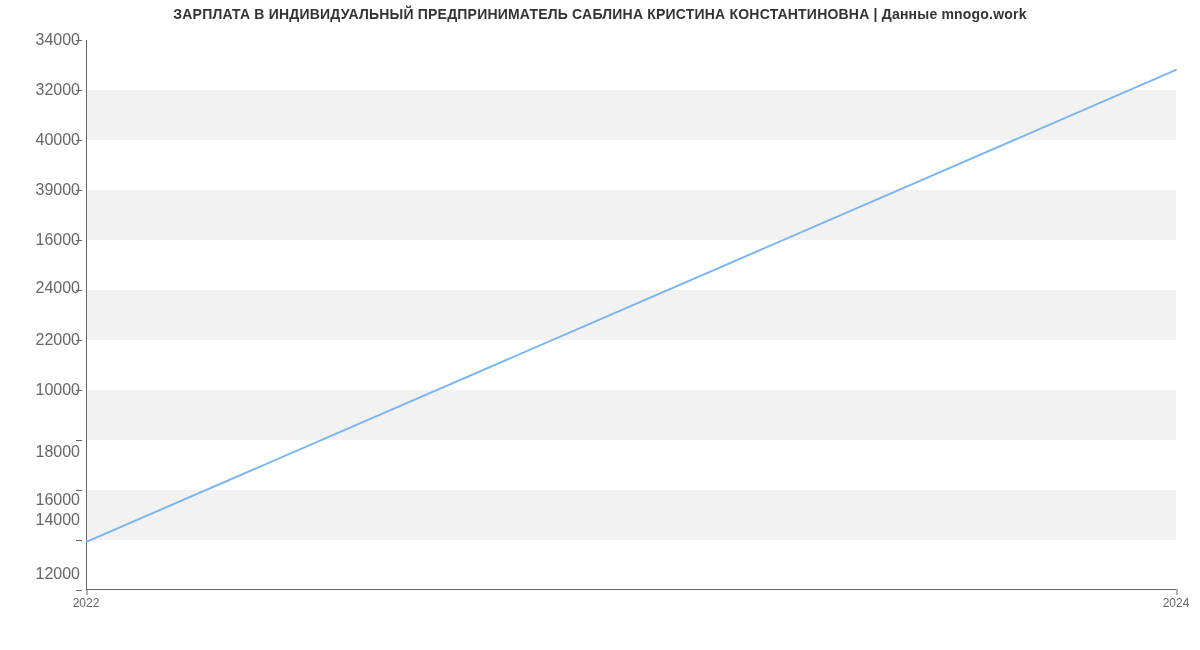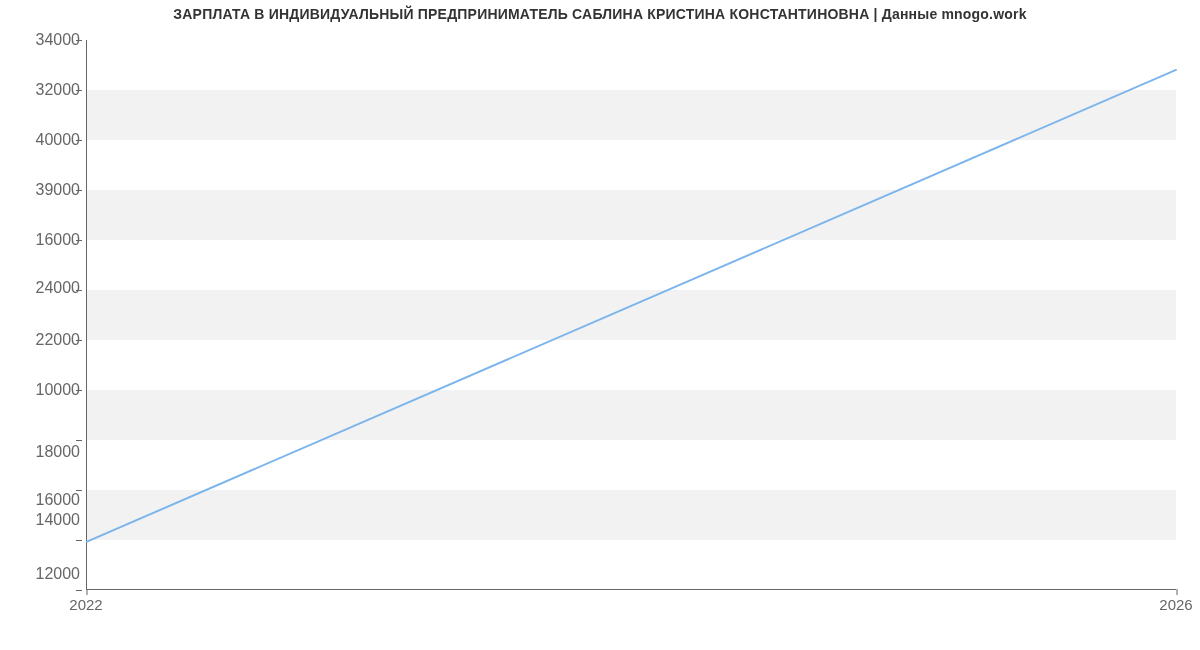--- a/index.html
+++ b/index.html
@@ -63,21 +63,21 @@
     position: absolute;
     bottom: -6px;
     width: 1px;
     height: 6px;
     background: #666;
     transform: translateX(-0.5px);
   }
   .xlabel {
     position: absolute;
     top: 596px;
-    font-size: 15px;
+    font-size: 12px;
     color: #666666;
     transform: translateX(-50%);
   }
   svg.line-layer {
     position: absolute;
     left: 0;
     top: 0;
     width: 100%;
     height: 100%;
     overflow: visible;
@@ -135,15 +135,15 @@
         <path d="M0 502.5 L1090 30" class="series-line" stroke="#7cb5ec"></path>
       </svg>
     <div id="xaxis-ticks">
         <div class="xtick" style="left: 0px;"></div>
         <div class="xtick" style="left: 1090px;"></div>
       </div>
   </div>
 
   <div id="xaxis-labels">
       <div class="xlabel" style="left: 86px;">2022</div>
-      <div class="xlabel" style="left: 1176px;">2026</div>
+      <div class="xlabel" style="left: 1176px;">2024</div>
     </div>
 </div>
 
 </body></html>

